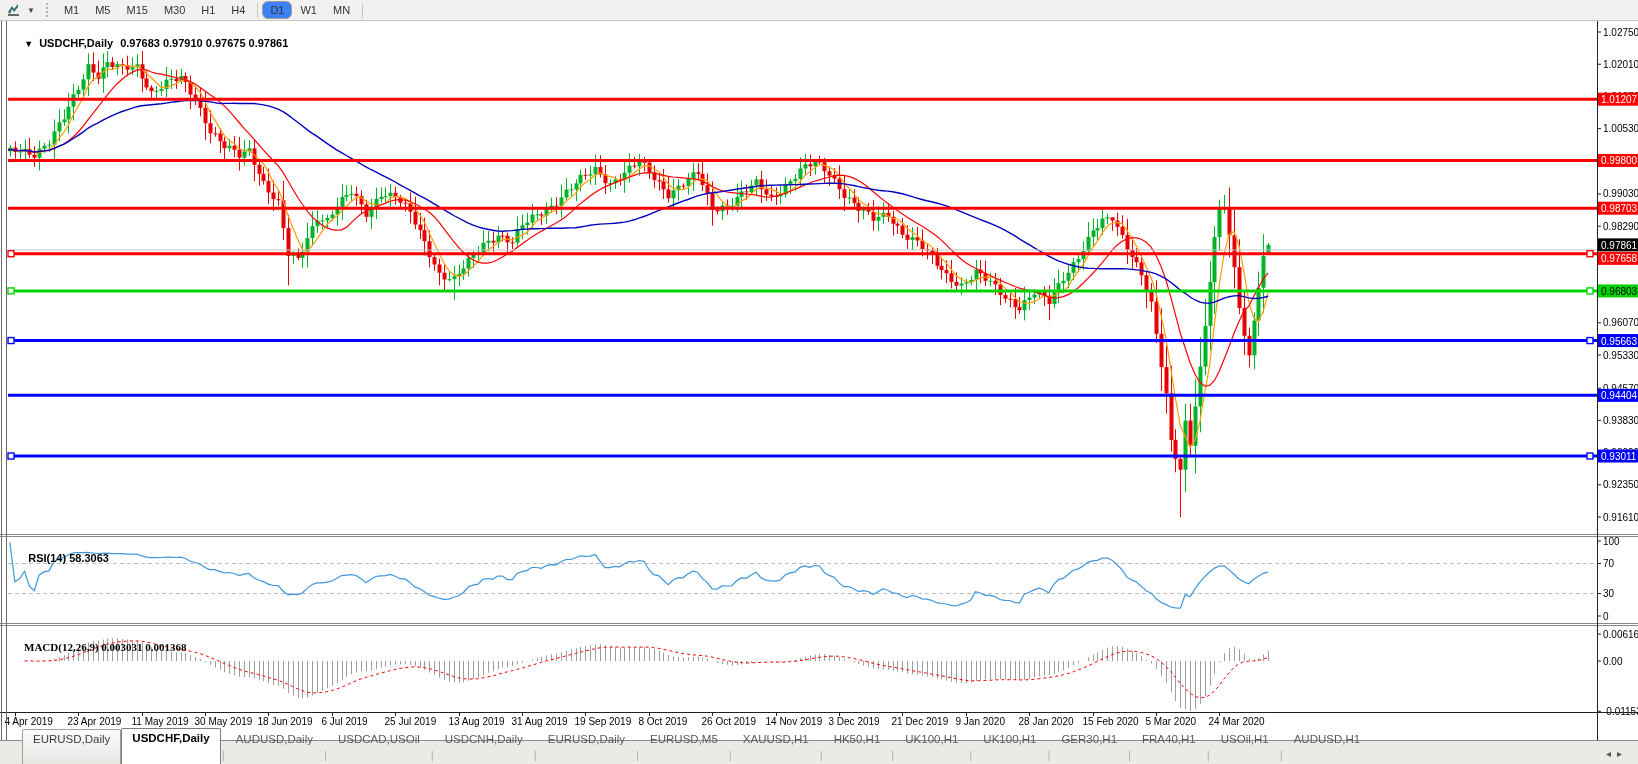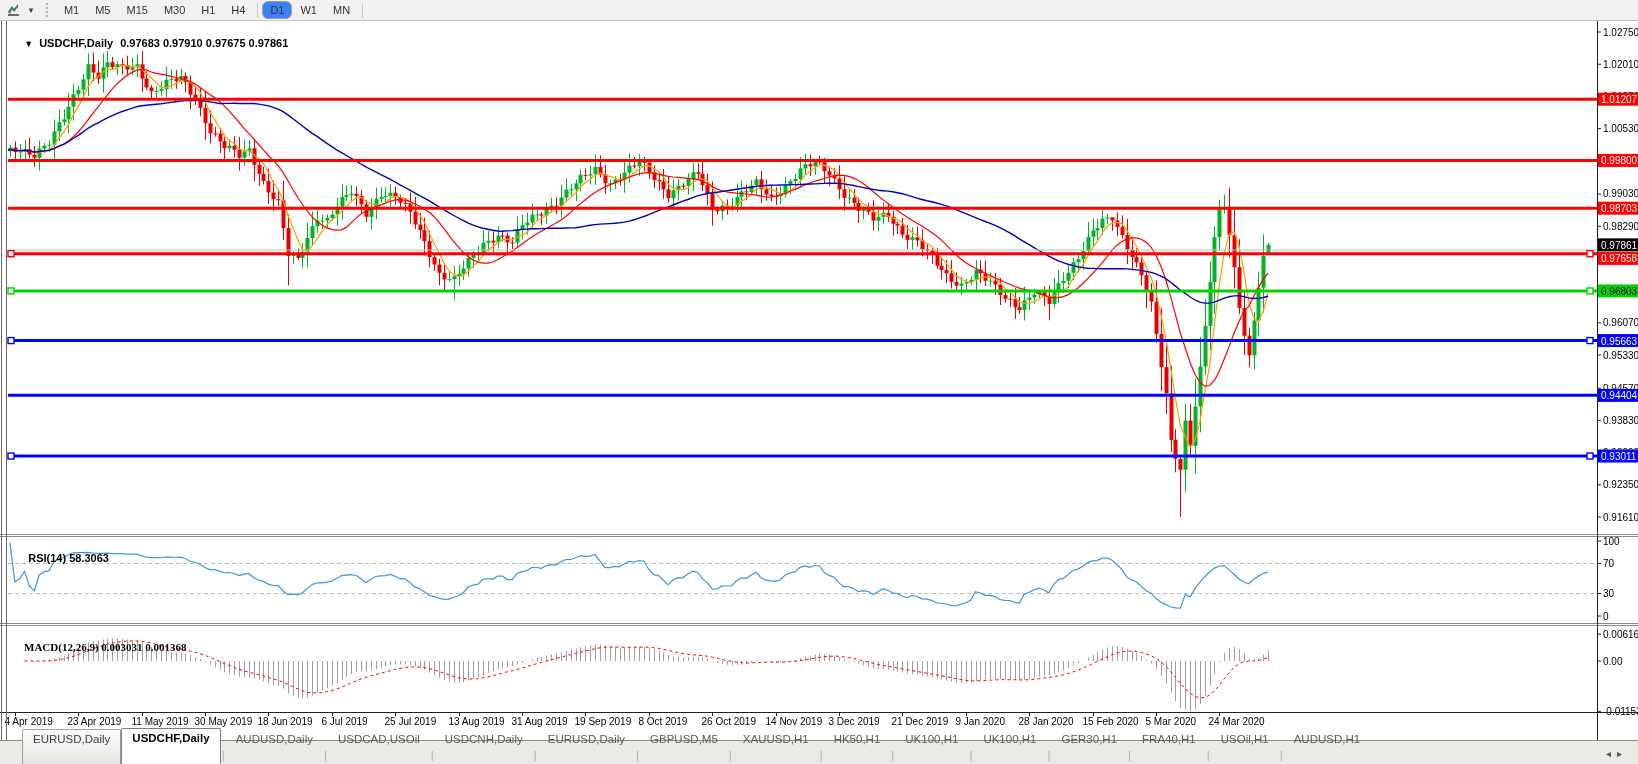--- a/index.html
+++ b/index.html
@@ -1040,21 +1040,21 @@
       <div class="tab active">USDCHF,Daily</div>
       <span class="tab-sep">|</span>
       <div class="tab">AUDUSD,Daily</div>
       <span class="tab-sep">|</span>
       <div class="tab">USDCAD,USOil</div>
       <span class="tab-sep">|</span>
       <div class="tab">USDCNH,Daily</div>
       <span class="tab-sep">|</span>
       <div class="tab">EURUSD,Daily</div>
       <span class="tab-sep">|</span>
-      <div class="tab">GBPUSD,M5</div>
+      <div class="tab">EURUSD,M5</div>
       <span class="tab-sep">|</span>
       <div class="tab">XAUUSD,H1</div>
       <span class="tab-sep">|</span>
       <div class="tab">HK50,H1</div>
       <span class="tab-sep">|</span>
       <div class="tab">UK100,H1</div>
       <span class="tab-sep">|</span>
       <div class="tab">UK100,H1</div>
       <span class="tab-sep">|</span>
       <div class="tab">GER30,H1</div>

